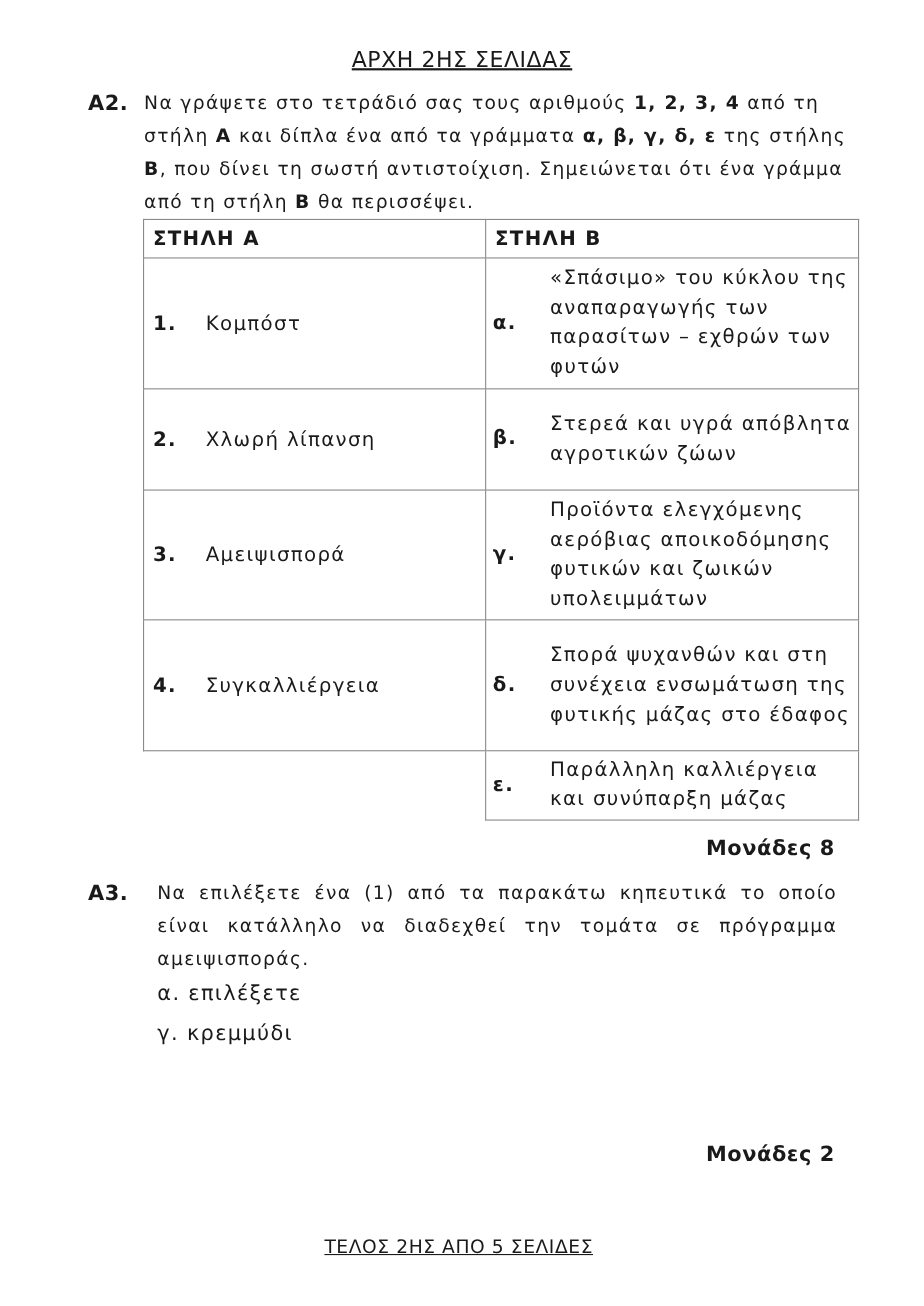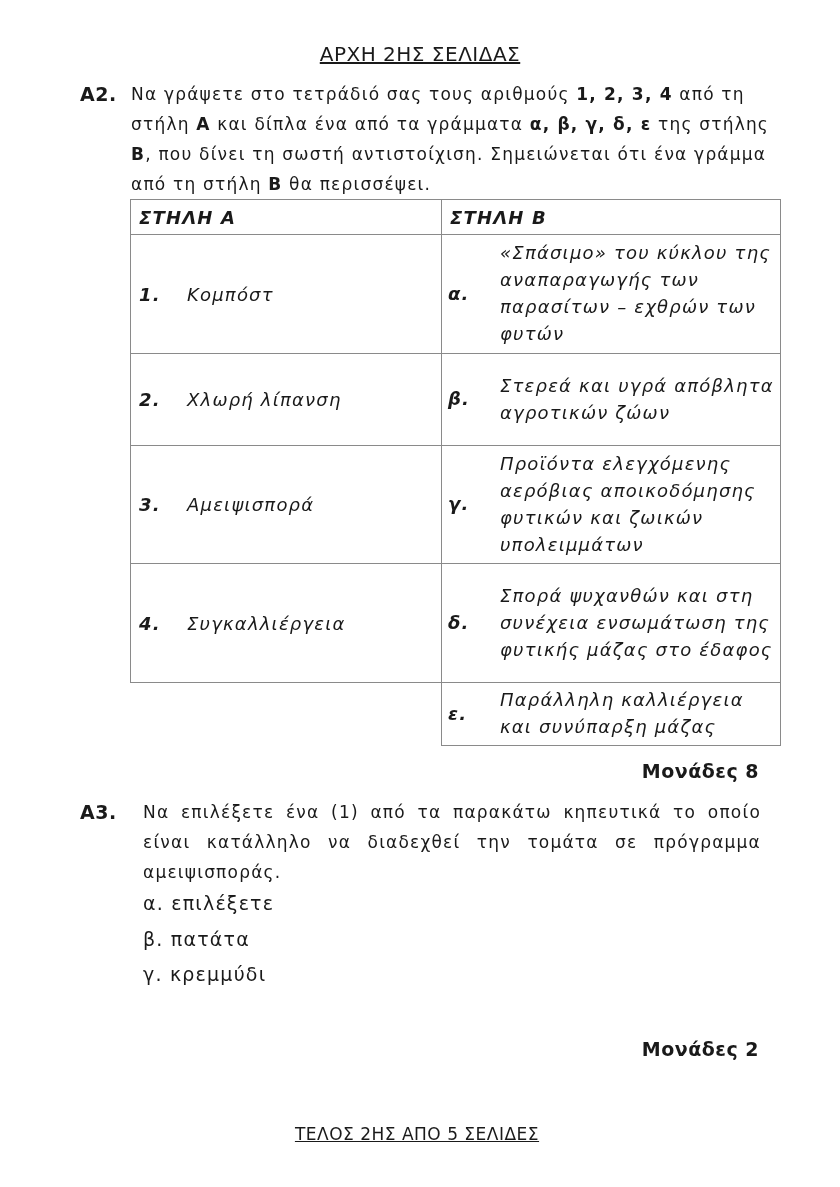--- a/index.html
+++ b/index.html
@@ -22,21 +22,21 @@
     position: absolute; font-size: 17px; line-height: 30px; letter-spacing: 1.2px;
   }
   .q-text b { font-weight: bold; }
   #a2-label { left: 80px; top: 83px; }
   #a2-text { left: 131px; top: 79px; width: 660px; }
   #a3-label { left: 80px; top: 801px; }
   #a3-text { left: 143px; top: 797px; width: 618px; text-align: justify; text-align-last: left; }
 
   table.match {
     position: absolute; left: 130px; top: 199px;
-    border-collapse: collapse; font-size: 18px; letter-spacing: 1.2px; font-style: italic;
+    border-collapse: collapse; font-size: 18px; letter-spacing: 1.2px;
   }
   table.match td {
     border: 1.5px solid #8a8a8a; padding: 0; vertical-align: middle;
   }
   table.match td.empty { border: none; border-top: 1.5px solid #8a8a8a; }
   .hdr td { height: 34px; font-weight: bold; padding-left: 8px !important; }
   .colA { width: 302px; }
   .colB { width: 330px; }
   .cellA { display: flex; align-items: center; padding-left: 8px; }
   .cellA .num { font-weight: bold; width: 48px; }
@@ -140,19 +140,18 @@
 </tbody>
   </table>
 
 <div class="units" id="a2-units">Μονάδες 8</div>
 
 <div class="q-label" id="a3-label">Α3.</div>
 <div class="q-text" id="a3-text">Να επιλέξετε ένα (1) από τα παρακάτω κηπευτικά το οποίο είναι κατάλληλο να διαδεχθεί την τομάτα σε πρόγραμμα αμειψισποράς.</div>
 
 <div class="options">
   <div>α. επιλέξετε</div>
-  <div>β. πατάτα</div>
   <div>γ. κρεμμύδι</div>
 </div>
 
 <div class="units" id="a3-units">Μονάδες 2</div>
 
 <div class="page-footer">ΤΕΛΟΣ 2ΗΣ ΑΠΟ 5 ΣΕΛΙΔΕΣ</div>
 
 </body></html>

